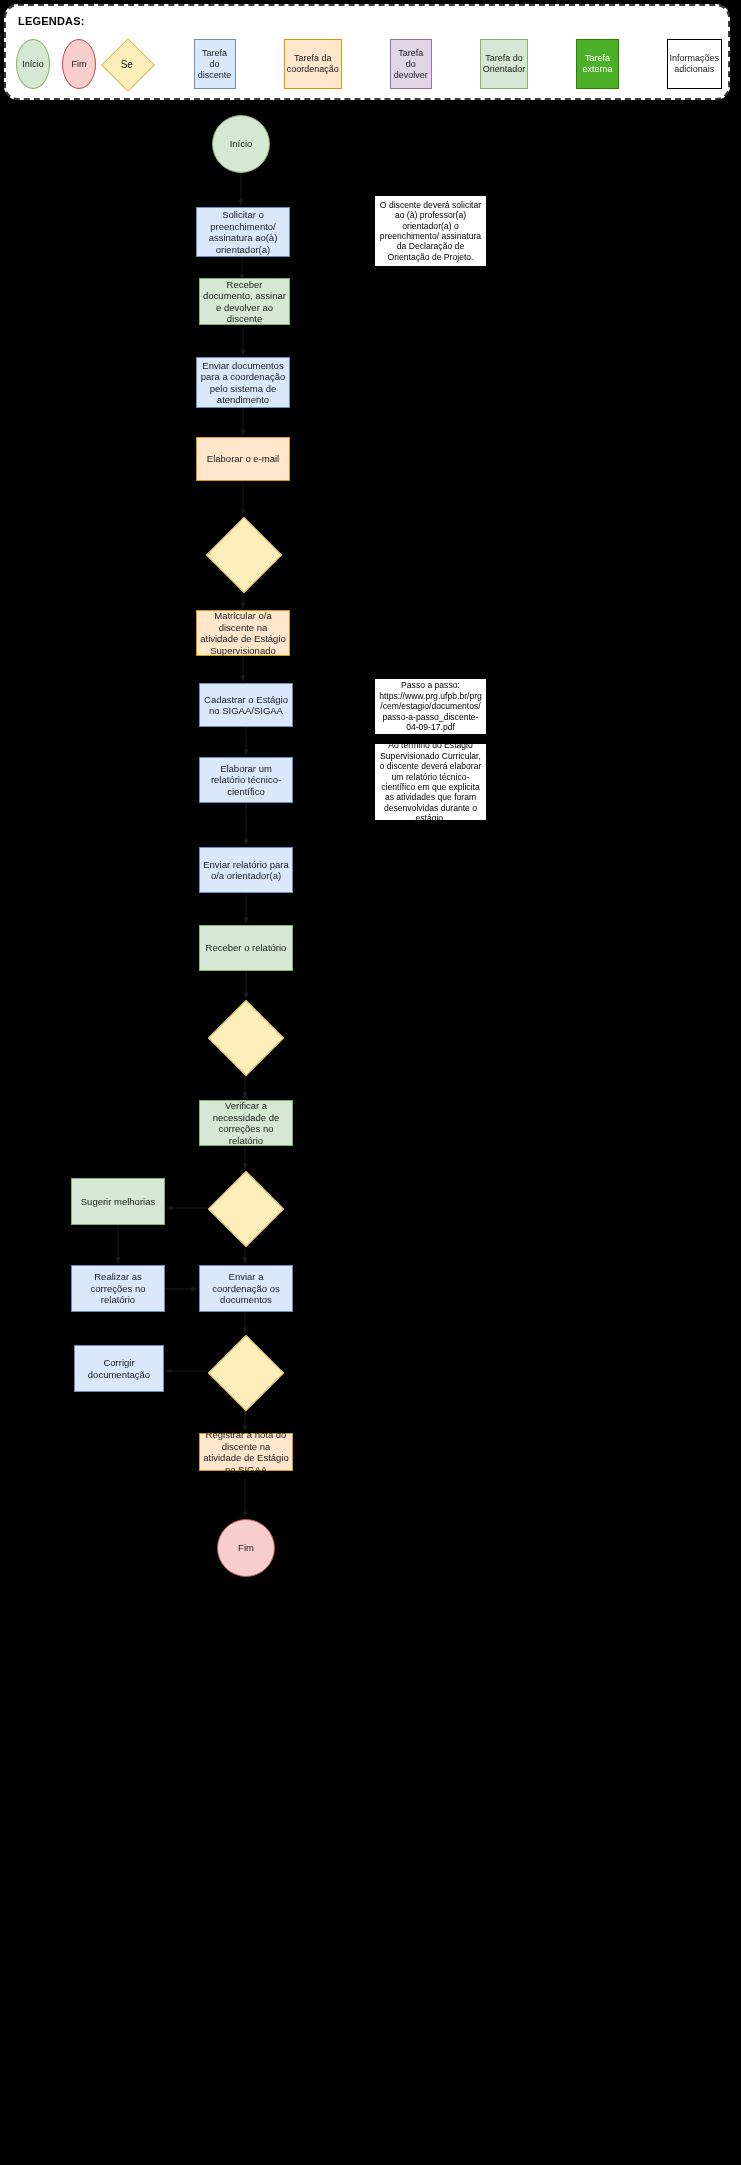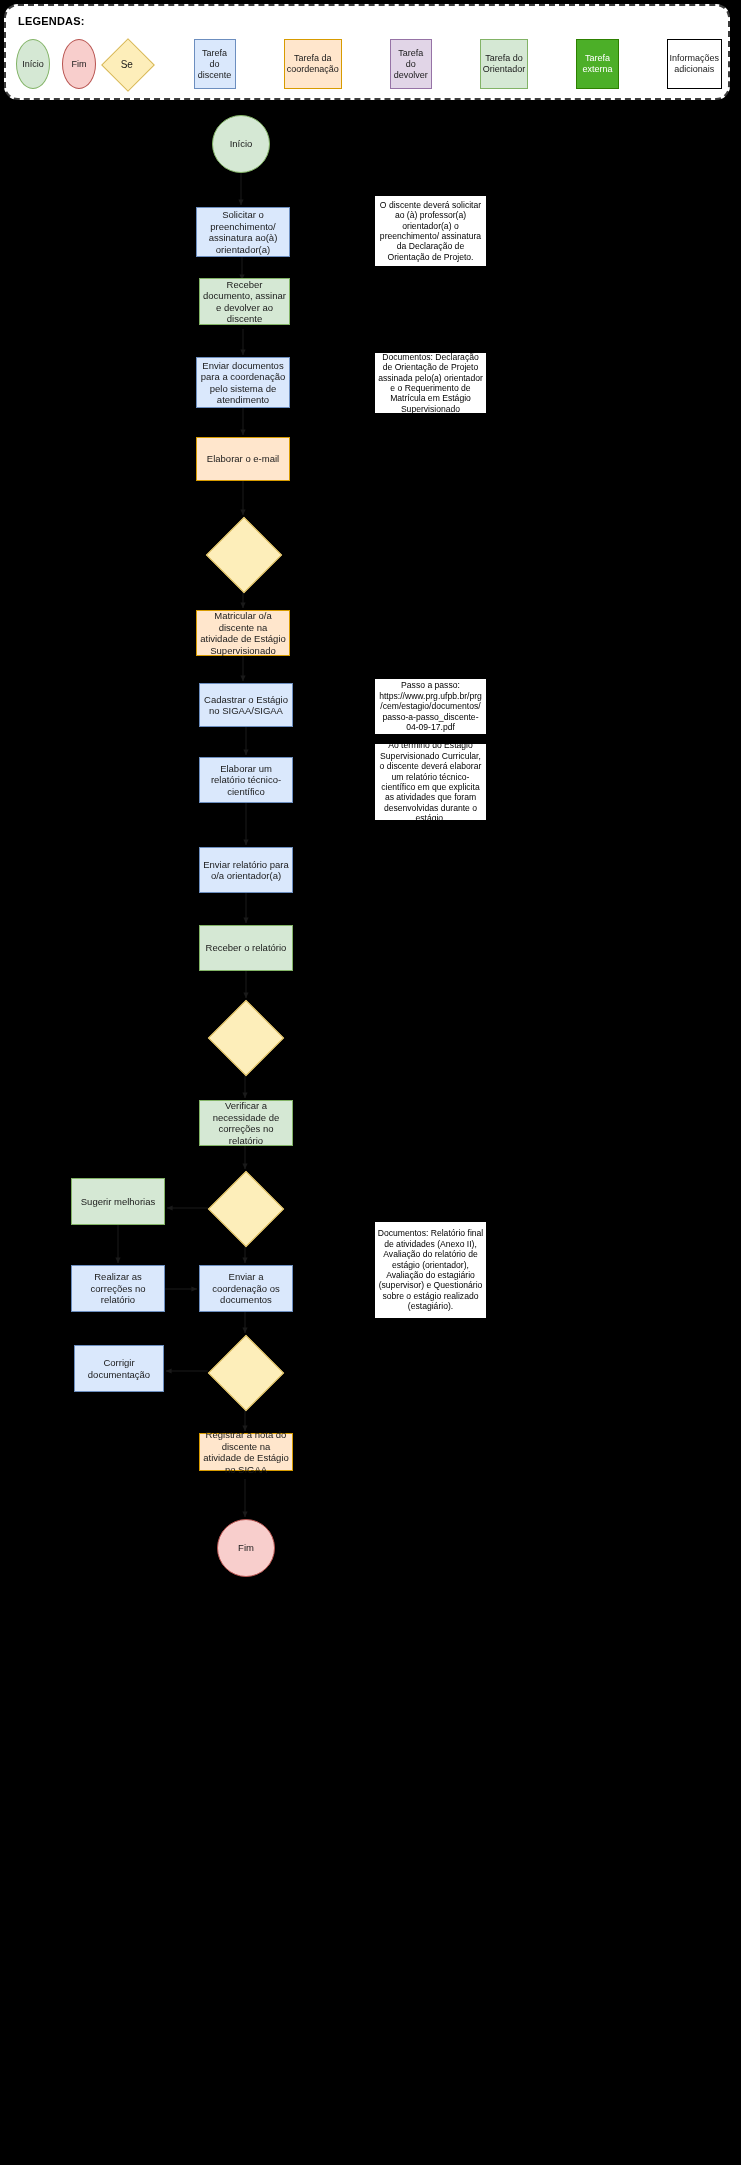--- a/index.html
+++ b/index.html
@@ -229,23 +229,20 @@
     </div>
     <div class="node n-note" style="left: 374px; top: 195px; width: 113px; height: 72px; background: rgb(255, 255, 255); border-color: rgb(0, 0, 0);">
       <span>O discente deverá solicitar ao (à)  professor(a) orientador(a) o preenchimento/ assinatura da Declaração de Orientação de Projeto.</span>
     </div>
     <div class="node n-rect" style="left: 199px; top: 278px; width: 91px; height: 47px; background: rgb(213, 232, 212); border-color: rgb(130, 179, 102);">
       <span>Receber documento, assinar e devolver ao discente</span>
     </div>
     <div class="node n-rect" style="left: 196px; top: 357px; width: 94px; height: 51px; background: rgb(218, 232, 252); border-color: rgb(108, 142, 191);">
       <span>Enviar documentos para a coordenação pelo sistema de atendimento</span>
     </div>
-    <div class="node n-note" style="left: 374px; top: 352px; width: 113px; height: 62px; background: rgb(255, 255, 255); border-color: rgb(0, 0, 0);">
-      <span>Documentos: Declaração de Orientação de Projeto assinada pelo(a) orientador e o Requerimento de Matrícula em Estágio Supervisionado</span>
-    </div>
     <div class="node n-rect" style="left: 196px; top: 437px; width: 94px; height: 44px; background: rgb(255, 230, 204); border-color: rgb(215, 155, 0);">
       <span>Elaborar o e-mail</span>
     </div>
     <div class="node n-diamond" style="left: 206px; top: 517px; width: 74px; height: 74px;">
       <div class="dshape" style="width: 52px; height: 52px; margin-left: -26px; margin-top: -26px; background: rgb(253, 238, 186); border-color: rgb(214, 182, 86);"></div>
     </div>
     <div class="node n-rect" style="left: 196px; top: 610px; width: 94px; height: 46px; background: rgb(255, 230, 204); border-color: rgb(215, 155, 0);">
       <span>Matricular o/a discente na atividade de Estágio Supervisionado</span>
     </div>
     <div class="node n-rect" style="left: 199px; top: 683px; width: 94px; height: 44px; background: rgb(218, 232, 252); border-color: rgb(108, 142, 191);">
@@ -277,23 +274,20 @@
     </div>
     <div class="node n-rect" style="left: 71px; top: 1178px; width: 94px; height: 47px; background: rgb(213, 232, 212); border-color: rgb(130, 179, 102);">
       <span>Sugerir melhorias</span>
     </div>
     <div class="node n-rect" style="left: 71px; top: 1265px; width: 94px; height: 47px; background: rgb(218, 232, 252); border-color: rgb(108, 142, 191);">
       <span>Realizar as correções no relatório</span>
     </div>
     <div class="node n-rect" style="left: 199px; top: 1265px; width: 94px; height: 47px; background: rgb(218, 232, 252); border-color: rgb(108, 142, 191);">
       <span>Enviar a coordenação os documentos</span>
     </div>
-    <div class="node n-note" style="left: 374px; top: 1221px; width: 113px; height: 98px; background: rgb(255, 255, 255); border-color: rgb(0, 0, 0);">
-      <span>Documentos: Relatório final de atividades (Anexo II), Avaliação do relatório de estágio (orientador), Avaliação do estagiário (supervisor) e Questionário sobre o estágio realizado (estagiário).</span>
-    </div>
     <div class="node n-diamond" style="left: 208px; top: 1335px; width: 74px; height: 74px;">
       <div class="dshape" style="width: 52px; height: 52px; margin-left: -26px; margin-top: -26px; background: rgb(253, 238, 186); border-color: rgb(214, 182, 86);"></div>
     </div>
     <div class="node n-rect" style="left: 74px; top: 1345px; width: 90px; height: 47px; background: rgb(218, 232, 252); border-color: rgb(108, 142, 191);">
       <span>Corrigir documentação</span>
     </div>
     <div class="node n-rect" style="left: 199px; top: 1433px; width: 94px; height: 38px; background: rgb(255, 230, 204); border-color: rgb(215, 155, 0);">
       <span>Registrar a nota do discente na atividade de Estágio no SIGAA</span>
     </div>
     <div class="node n-ellipse" style="left: 217px; top: 1519px; width: 58px; height: 58px; background: rgb(248, 206, 204); border: 1px solid rgb(184, 84, 80);">

